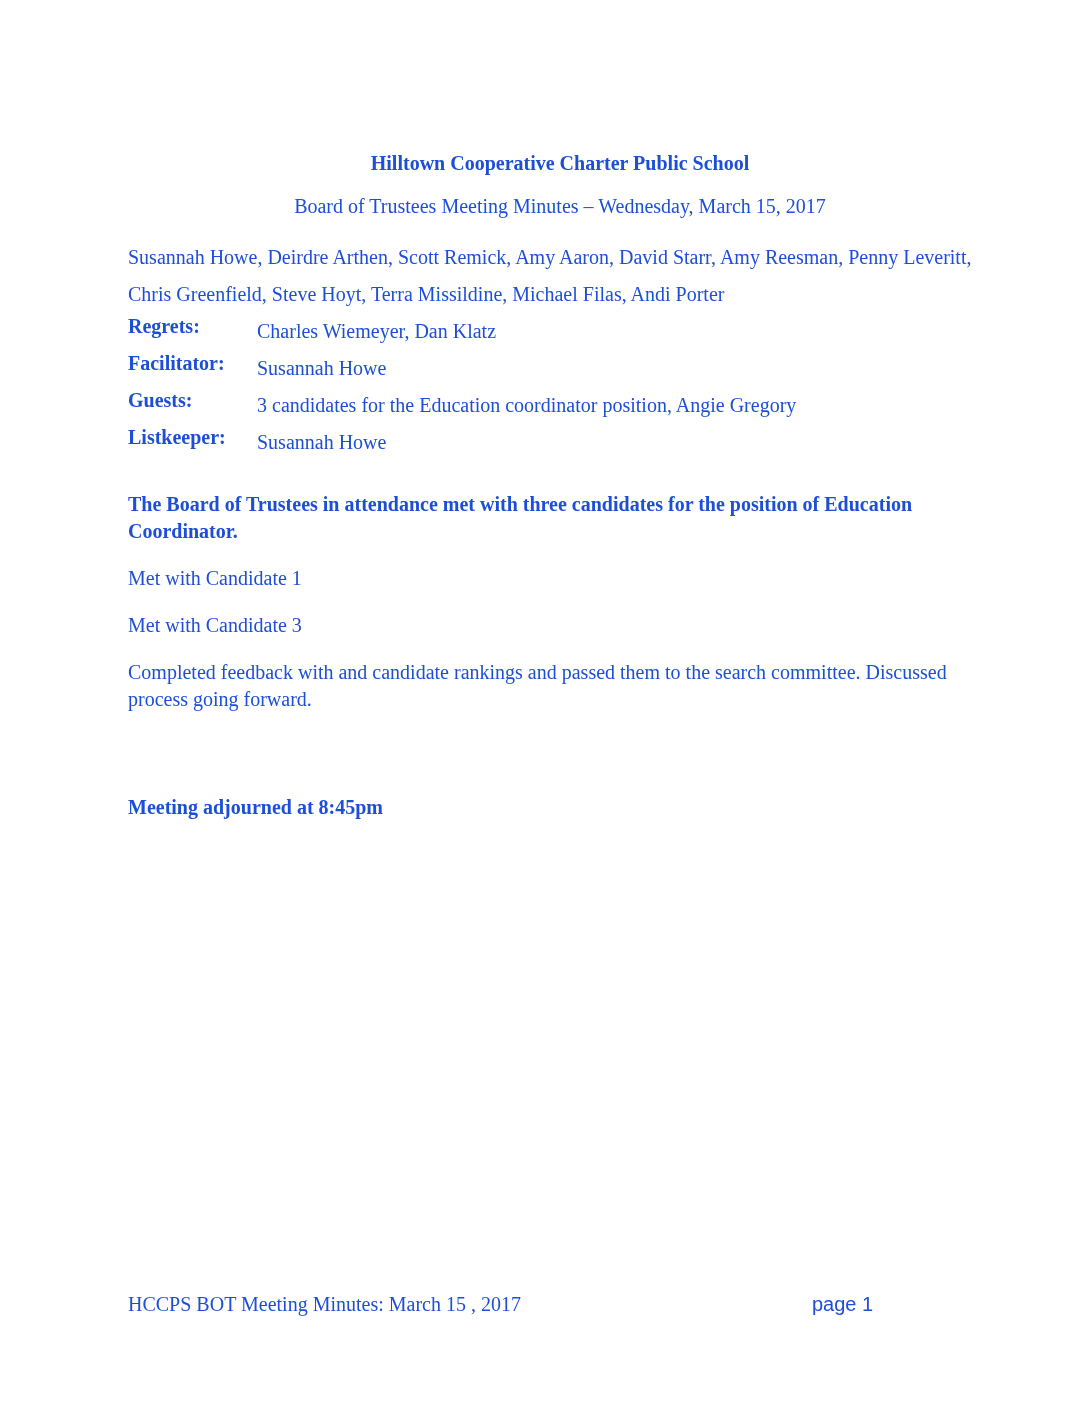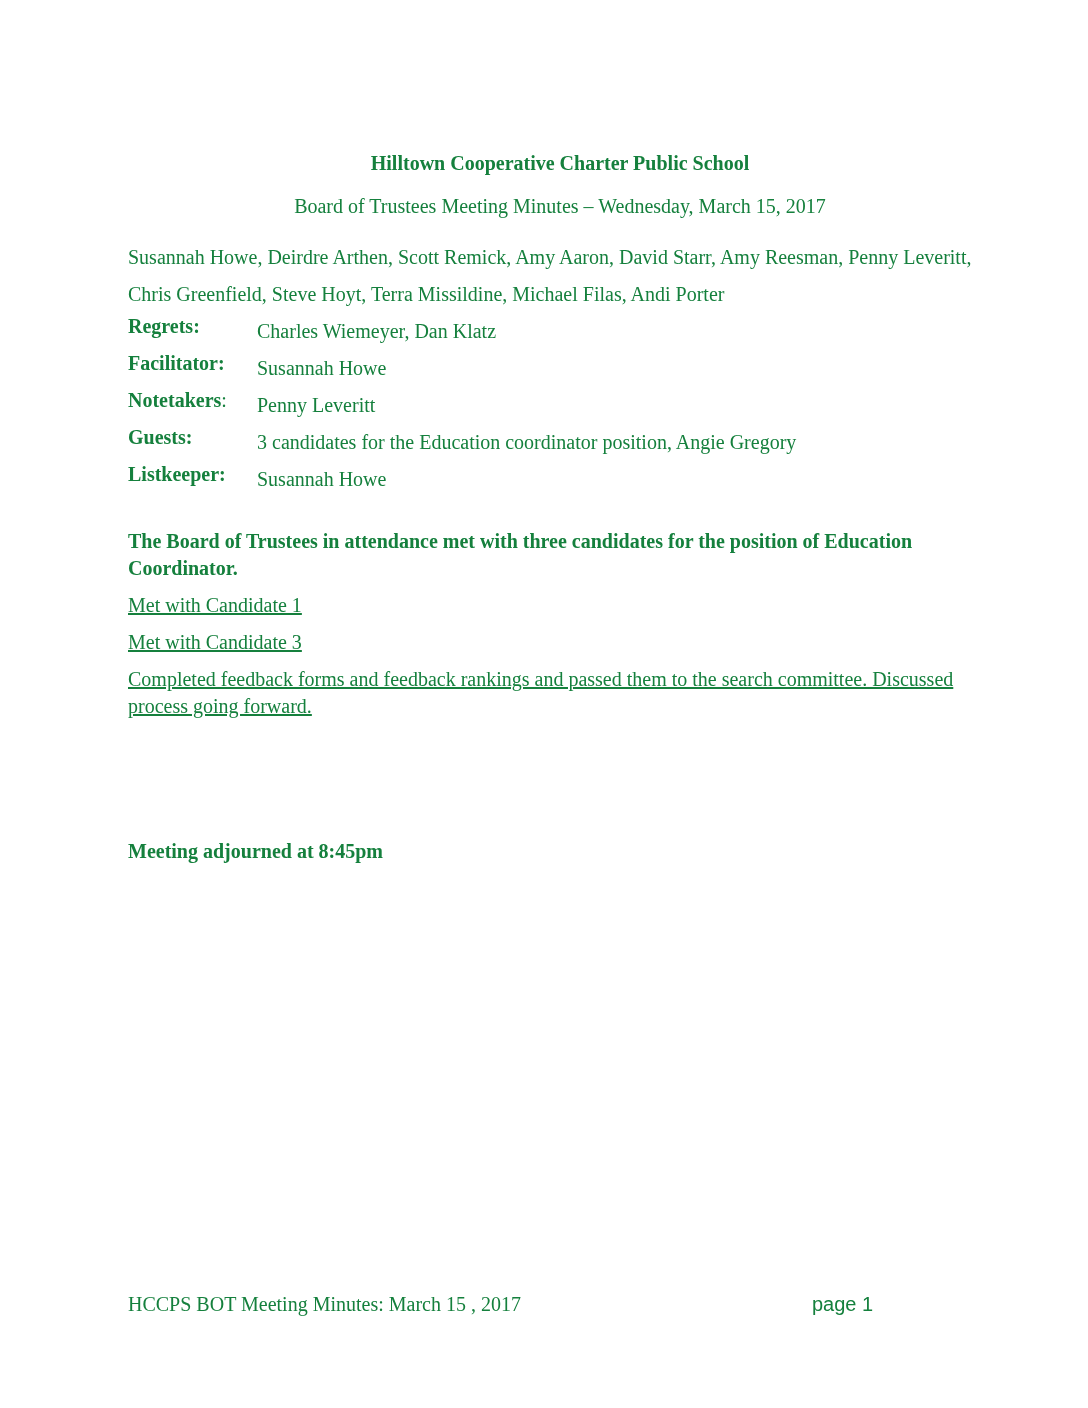--- a/index.html
+++ b/index.html
@@ -2,21 +2,21 @@
 <html><head>
 <meta charset="utf-8">
 <style>
   * { margin: 0; padding: 0; box-sizing: border-box; }
   html, body { background: #ffffff; }
   .page {
     position: relative;
     width: 1088px;
     height: 1408px;
     background: #ffffff;
-    color: #15803d;
+    color: #1d4ed8;
     font-family: "Liberation Serif", serif;
     font-size: 20px;
     overflow: hidden;
   }
   .content {
     position: absolute;
     left: 128px;
     top: 0;
     width: 864px;
     padding-top: 150px;
@@ -43,26 +43,25 @@
   }
   .info-label .colon-plain { font-weight: normal; }
   .info-label.indent { padding-left: 5px; }
   .info-value { flex: 1 1 auto; line-height: 37px; }
   .body-lead {
     margin-top: 30px;
     font-weight: bold;
     line-height: 27px;
   }
   .body-para {
-    margin-top: 10px;
+    margin-top: 20px;
     line-height: 27px;
-    text-decoration: underline;
   }
   .adjourned {
-    margin-top: 118px;
+    margin-top: 81px;
     font-weight: bold;
     line-height: 27px;
   }
   .footer-left {
     position: absolute;
     left: 128px;
     top: 1291px;
     font-family: Liberation Serif, serif;
     font-size: 20px;
     line-height: 27px;
@@ -94,42 +93,38 @@
       <div class="info-row">
         <span class="info-label"><span>Regrets:</span><span class="colon-plain"></span></span>
         <span class="info-value">Charles Wiemeyer, Dan Klatz</span>
       </div>
 
       <div class="info-row">
         <span class="info-label"><span>Facilitator:</span><span class="colon-plain"></span></span>
         <span class="info-value">Susannah Howe</span>
       </div>
 
-      <div class="info-row">
-        <span class="info-label"><span>Notetakers</span><span class="colon-plain">:</span></span>
-        <span class="info-value">Penny Leveritt</span>
-      </div>
 
       <div class="info-row">
         <span class="info-label"><span>Guests:</span><span class="colon-plain"></span></span>
         <span class="info-value">3 candidates for the Education coordinator position, Angie Gregory</span>
       </div>
 
       <div class="info-row">
         <span class="info-label"><span>Listkeeper:</span><span class="colon-plain"></span></span>
         <span class="info-value">Susannah Howe</span>
       </div>
 
     </div>
 
     <div class="body-lead">The Board of Trustees in attendance met with three candidates for the position of Education Coordinator.</div>
 
     <div class="body-para">Met with Candidate 1</div>
     <div class="body-para">Met with Candidate 3</div>
-    <div class="body-para">Completed feedback forms and feedback rankings and passed them to the search committee. Discussed process going forward.</div>
+    <div class="body-para">Completed feedback with and candidate rankings and passed them to the search committee. Discussed process going forward.</div>
 
     <div class="adjourned">Meeting adjourned at 8:45pm</div>
 
   </div>
 
   <div class="footer-left">HCCPS BOT Meeting Minutes: March 15 , 2017</div>
   <div class="footer-page">page 1</div>
 </div>
 
 </body></html>

